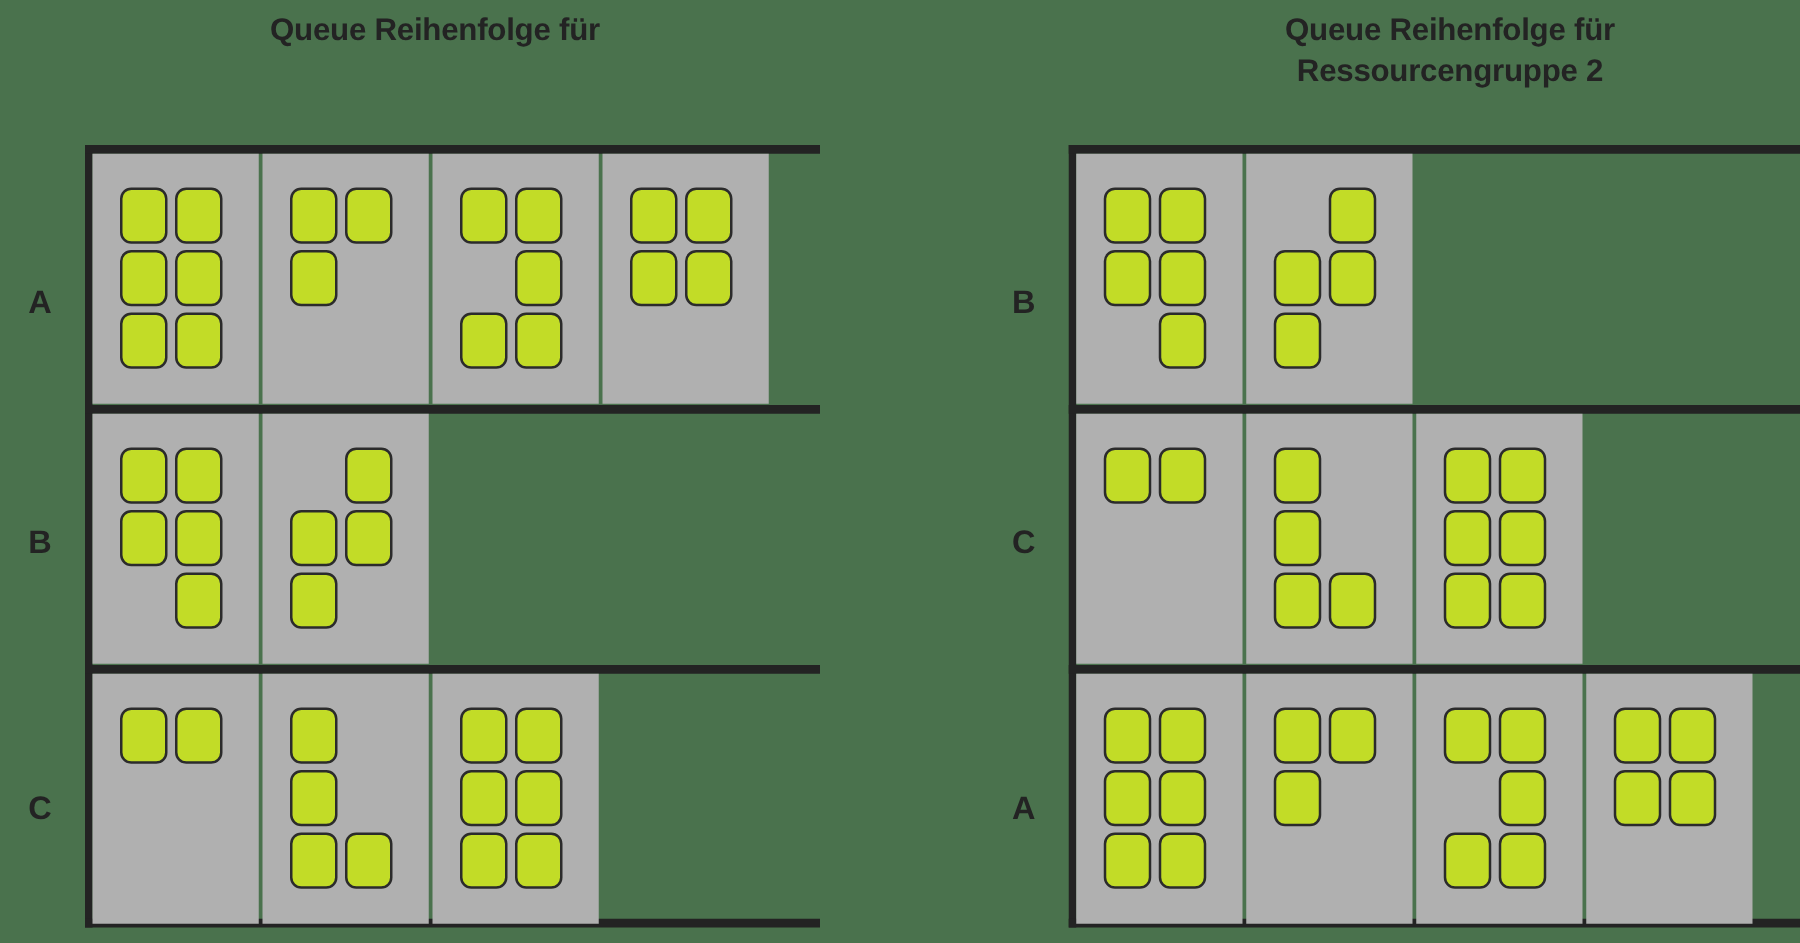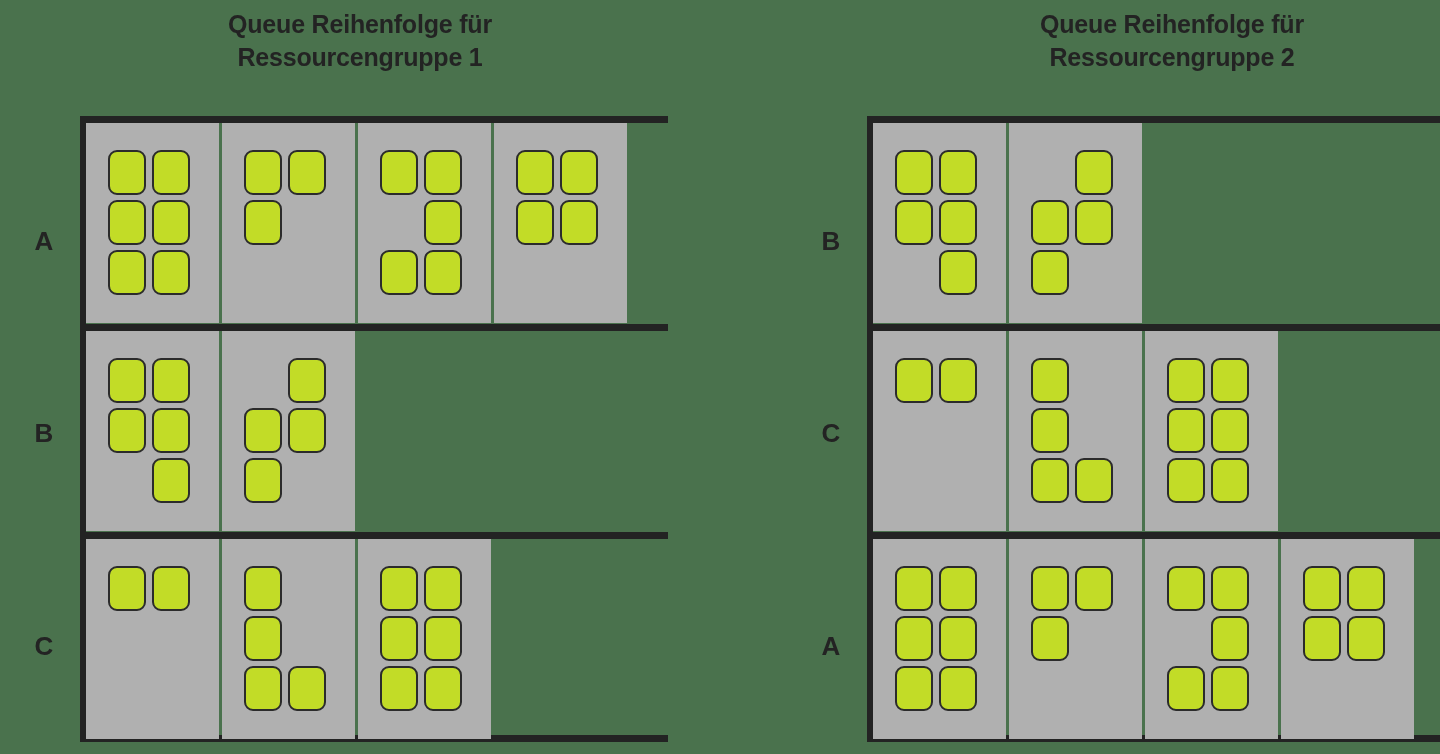--- a/index.html
+++ b/index.html
@@ -10,21 +10,21 @@
     width: 1440px;
     height: 754px;
     background: #4a724d;
     font-family: "Liberation Sans", sans-serif;
     overflow: hidden;
     position: relative;
   }
 
   .canvas {
     position: absolute;
-    left: 12px; top: 0;
+    left: 0; top: 0;
     width: 1148px;
     height: 754px;
   }
 
   
   .panel {
     position: absolute;
     top: 0;
     width: 720px;
     height: 754px;
@@ -138,21 +138,20 @@
 </style>
 </head>
 <body>
 
 <div class="canvas">
 
   <div class="panel panel-left">
 
     <div class="panel-title">
       <div>Queue Reihenfolge für</div>
-      <div>Ressourcengruppe 1</div>
     </div>
 
     <div class="row-label rl-0">A</div>
     <div class="row-label rl-1">B</div>
     <div class="row-label rl-2">C</div>
 
     <div class="frame">
       <div class="axis-bar"></div>
       <div class="rule" style="top:0px;"></div>
       <div class="rule" style="top:208px;"></div>

